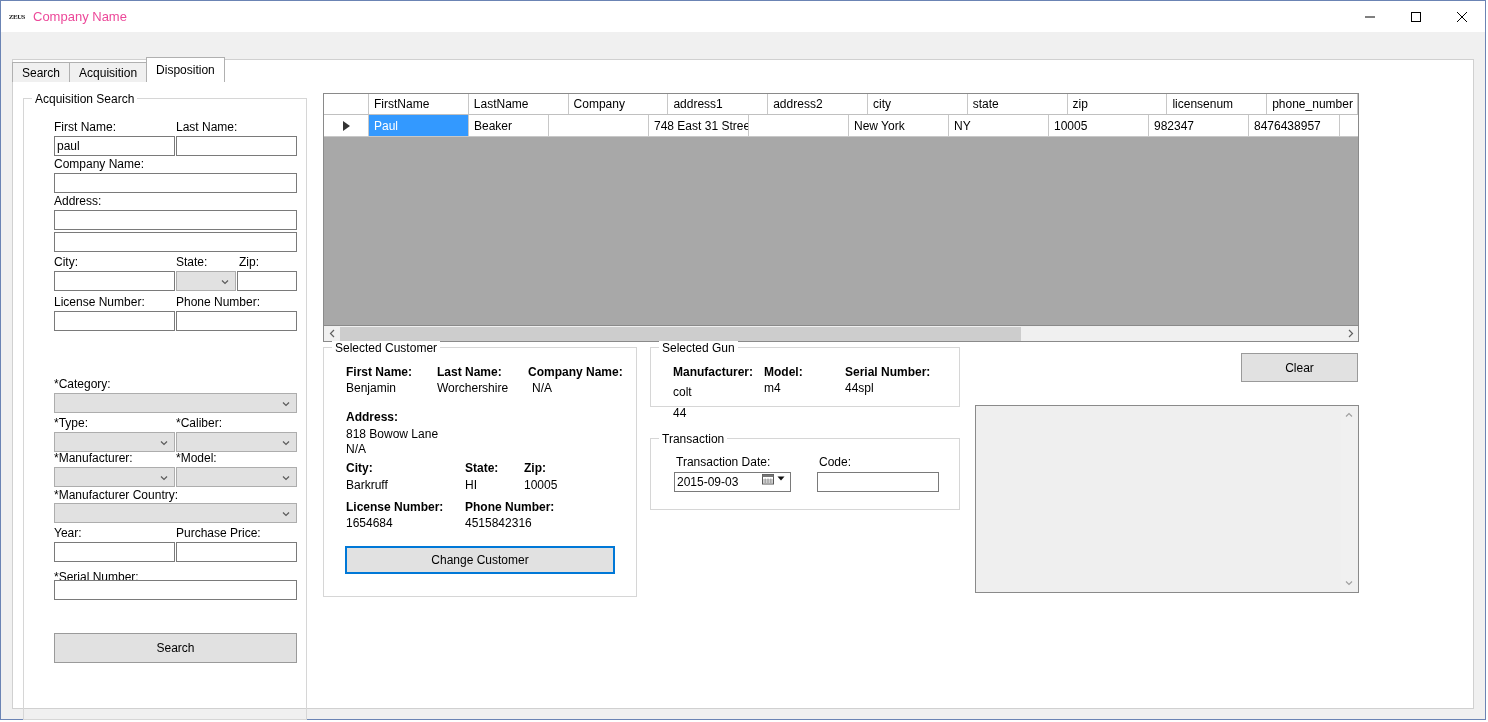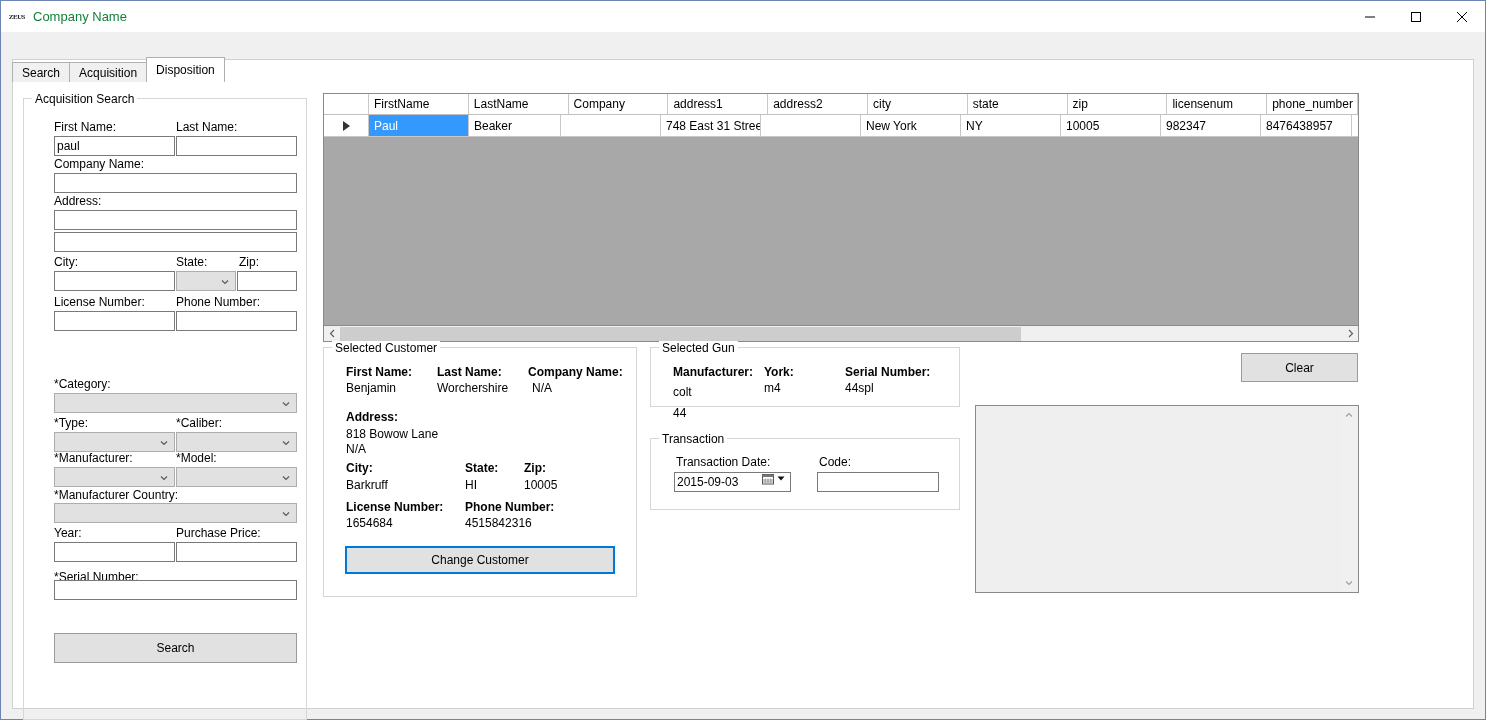--- a/index.html
+++ b/index.html
@@ -32,21 +32,21 @@
   .title-icon {
     width: 16px; height: 16px;
     margin-left: 8px; margin-right: 8px;
     display: flex; align-items: center; justify-content: center;
     font-size: 7px; font-weight: bold;
     letter-spacing: -0.5px;
     color: #222; overflow: hidden;
     font-family: "Liberation Serif", serif;
   }
   .title-text {
-    font-size: 13px; color: #15803d;
+    font-size: 13px; color: #ec4899;
     flex: 1;
   }
   .win-btns { display: flex; height: 31px; }
   .win-btn {
     width: 46px; height: 31px;
     display: flex; align-items: center; justify-content: center;
     font-size: 13px; color: #000;
     background: transparent;
   }
   .win-btn svg { display: block; }
@@ -447,21 +447,21 @@
           <div class="gh-cell" style="width:100px;">state</div>
           <div class="gh-cell" style="width:100px;">zip</div>
           <div class="gh-cell" style="width:100px;">licensenum</div>
           <div class="gh-cell" style="width:91px;">phone_number</div>
         </div>
         <div class="grid-row">
           <div class="rowhdr">
             <div class="rowhdr-arrow"></div>
           </div>
           <div class="gr-cell selected" style="width:100px;">Paul</div>
-          <div class="gr-cell" style="width:92px;">Beaker</div>
+          <div class="gr-cell" style="width:80px;">Beaker</div>
           <div class="gr-cell" style="width:100px;"></div>
           <div class="gr-cell" style="width:100px;">748 East 31 Street</div>
           <div class="gr-cell" style="width:100px;"></div>
           <div class="gr-cell" style="width:100px;">New York</div>
           <div class="gr-cell" style="width:100px;">NY</div>
           <div class="gr-cell" style="width:100px;">10005</div>
           <div class="gr-cell" style="width:100px;">982347</div>
           <div class="gr-cell" style="width:91px;">8476438957</div>
         </div>
         <div class="grid-body-fill"></div>
@@ -516,21 +516,21 @@
 
         <div class="btn focused" style="left:21px; top:198px; width:270px; height:28px;">Change Customer</div>
       </div>
 
       <div class="groupbox" style="left:637px; top:287px; width:310px; height:60px;">
         <div class="gb-title">Selected Gun</div>
 
         <div class="bold-lbl" style="left:22px; top:17px;">Manufacturer:</div>
         <div class="val-lbl" style="left:22px; top:37px;">colt</div>
 
-        <div class="bold-lbl" style="left:113px; top:17px;">York:</div>
+        <div class="bold-lbl" style="left:113px; top:17px;">Model:</div>
         <div class="val-lbl" style="left:113px; top:33px;">m4</div>
 
         <div class="bold-lbl" style="left:194px; top:17px;">Serial Number:</div>
         <div class="val-lbl" style="left:194px; top:33px;">44spl</div>
 
         <div class="val-lbl" style="left:22px; top:58px;">44</div>
       </div>
 
       <div class="groupbox" style="left:637px; top:378px; width:310px; height:72px;">
         <div class="gb-title">Transaction</div>

